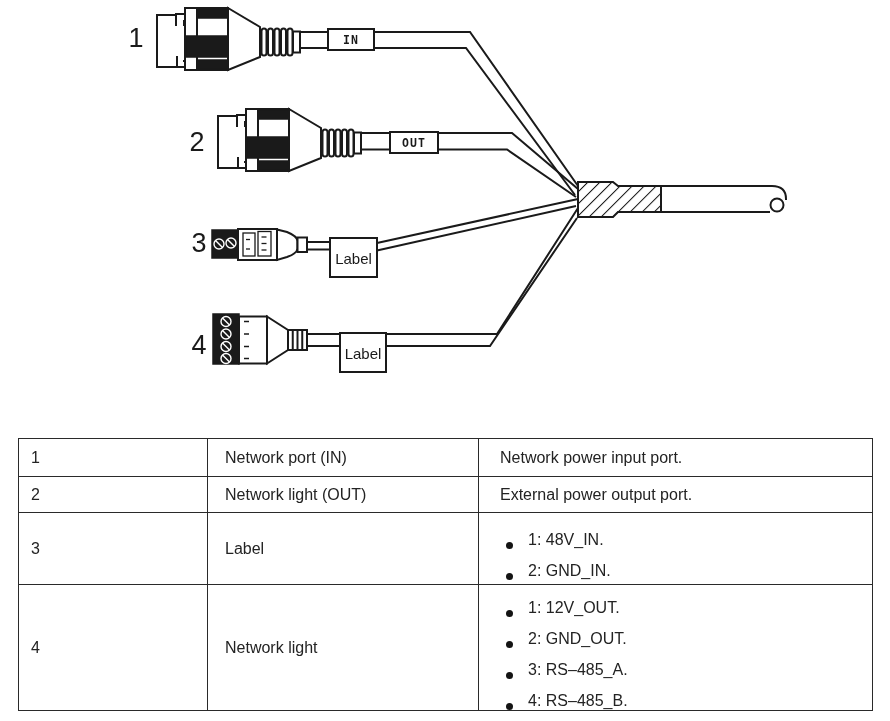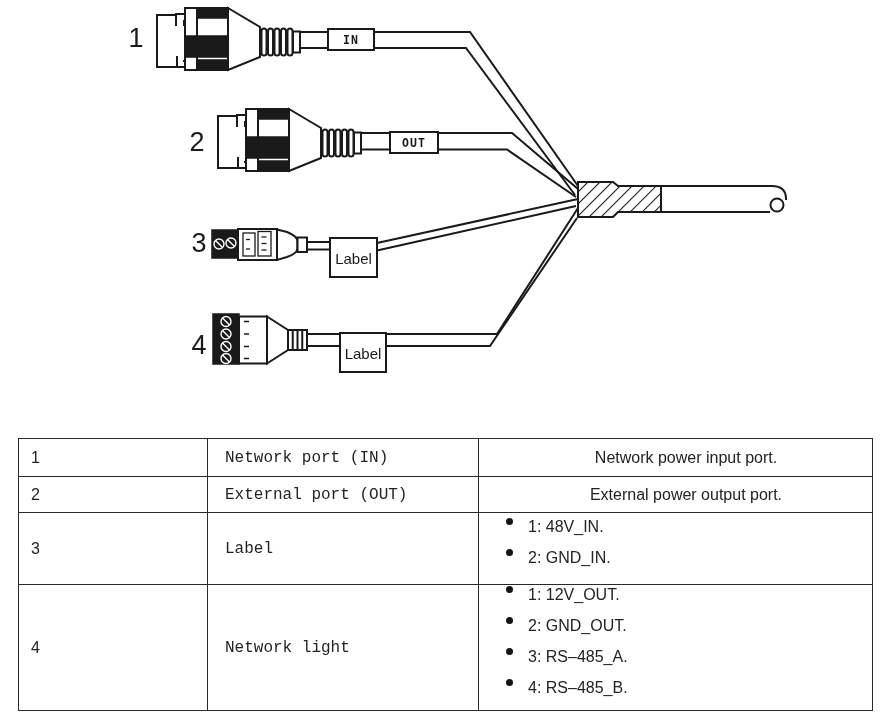--- a/index.html
+++ b/index.html
@@ -13,24 +13,24 @@
   svg text{fill:#1a1a1a;font-family:"Liberation Sans",sans-serif;}
   svg .num{font-size:27px;text-anchor:middle;dominant-baseline:central;}
   svg .tag{font-size:11.5px;font-weight:bold;letter-spacing:1px;text-anchor:middle;
            dominant-baseline:central;font-family:"DejaVu Sans Mono",monospace;}
   svg .lbl{font-size:15px;text-anchor:middle;dominant-baseline:central;}
   .spec-table{position:absolute;left:18px;top:438px;width:854px;border-collapse:collapse;
               table-layout:fixed;}
   .spec-table td{border:1.5px solid #2a2a2a;font-size:16px;color:#232323;
                  vertical-align:middle;padding:0;}
   .spec-table .c1{padding-left:12px;}
-  .spec-table .c2{padding-left:17px;font-family:Liberation Mono, monospace;}
-  .spec-table .c3{padding-left:21px;text-align:center;}
+  .spec-table .c2{padding-left:17px;}
+  .spec-table .c3{padding-left:21px;}
   .spec-table .c3b{padding:0;}
-  .bullet-item{display:flex;align-items:flex-start;height:31px;padding-left:27px;}
+  .bullet-item{display:flex;align-items:flex-end;height:31px;padding-left:27px;}
   .dot{width:7px;height:7px;border-radius:50%;background:#141414;margin-right:15px;flex:none;}
 </style>
 </head>
 <body>
 
 <div class="page">
 
   <div class="diagram">
     <svg width="890" height="432" viewBox="0 0 890 432">
       <defs>
@@ -164,21 +164,21 @@
         <col style="width:394px">
       </colgroup>
     <tbody>
       <tr style="height:38px">
         <td class="c1">1</td>
         <td class="c2">Network port (IN)</td>
         <td class="c3">Network power input port.</td>
       </tr>
       <tr style="height:36px">
         <td class="c1">2</td>
-        <td class="c2">External port (OUT)</td>
+        <td class="c2">Network light (OUT)</td>
         <td class="c3">External power output port.</td>
       </tr>
       <tr style="height:72px">
         <td class="c1">3</td>
         <td class="c2">Label</td>
         <td class="c3b">
           <div class="bullet-item">
             <span class="dot"></span>
             <span>1: 48V_IN.</span>
           </div>

